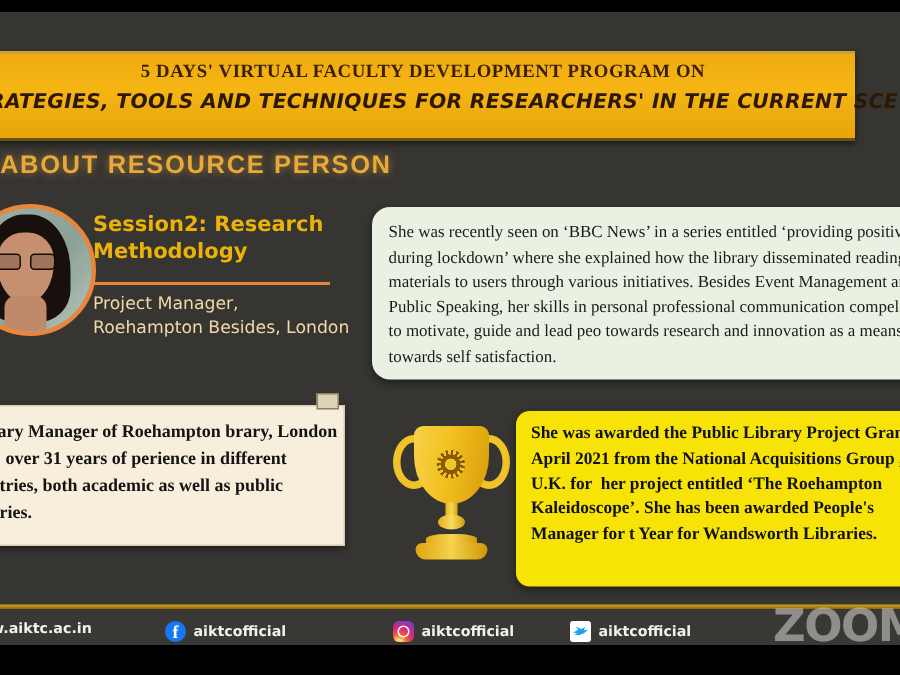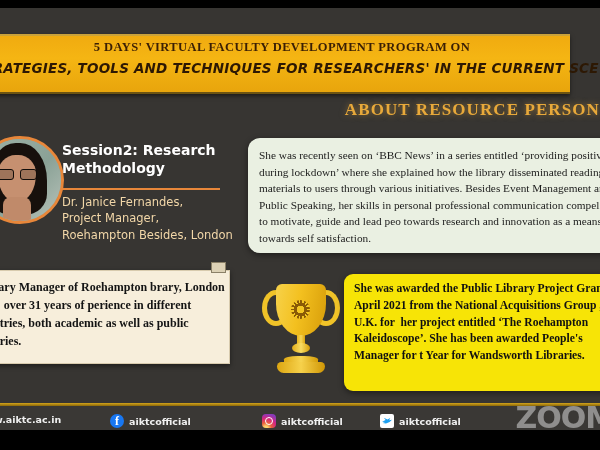--- a/index.html
+++ b/index.html
@@ -64,22 +64,22 @@
     letter-spacing: .2px;
     color: #2d1803;
     white-space: nowrap;
   }
 
   
   #about-title {
     position: absolute;
     left: 0; right: 0;
     top: 92px;
-    text-align: right;
-    font-family: Liberation Serif, serif;
+    text-align: left;
+    font-family: Liberation Sans, sans-serif;
     font-weight: bold;
     font-size: 17px;
     letter-spacing: 1.1px;
     color: #e8a93a;
     text-shadow: 0 0 6px rgba(232,169,58,.55);
   }
 
   
   #portrait {
     position: absolute;
@@ -135,21 +135,21 @@
   
   #session-title {
     position: absolute;
     left: 62px;
     top: 134px;
     width: 180px;
     font-family: "DejaVu Sans", sans-serif;
     font-weight: bold;
     font-size: 14px;
     line-height: 1.25;
-    color: #ffffff;
+    color: #eab308;
   }
   #session-rule {
     position: absolute;
     left: 62px;
     top: 180px;
     width: 158px;
     height: 2px;
     background: #e8873a;
   }
   #speaker-lines {
@@ -455,21 +455,20 @@
       <div class="p-glass">
         <i class="l"></i>
           <i class="r"></i>
       </div>
       <div class="p-neck"></div>
     </div>
 
     <div id="session-title">Session2: Research Methodology</div>
     <div id="session-rule"></div>
     <div id="speaker-lines">
-      <div>Dr. Janice Fernandes,</div>
       <div>Project Manager,</div>
       <div>Roehampton Besides, London</div>
     </div>
 
     <div id="bbc-box">
       <div id="bbc-text">She was recently seen on ‘BBC News’ in a series entitled ‘providing positivity during lockdown’ where she explained how the library disseminated reading materials to users through various initiatives. Besides Event Management and Public Speaking, her skills in personal professional communication compel her to motivate, guide and lead peo towards research and innovation as a means towards self satisfaction.</div>
     </div>
 
     <div id="bio-box">
       <div id="bio-handle"></div>

